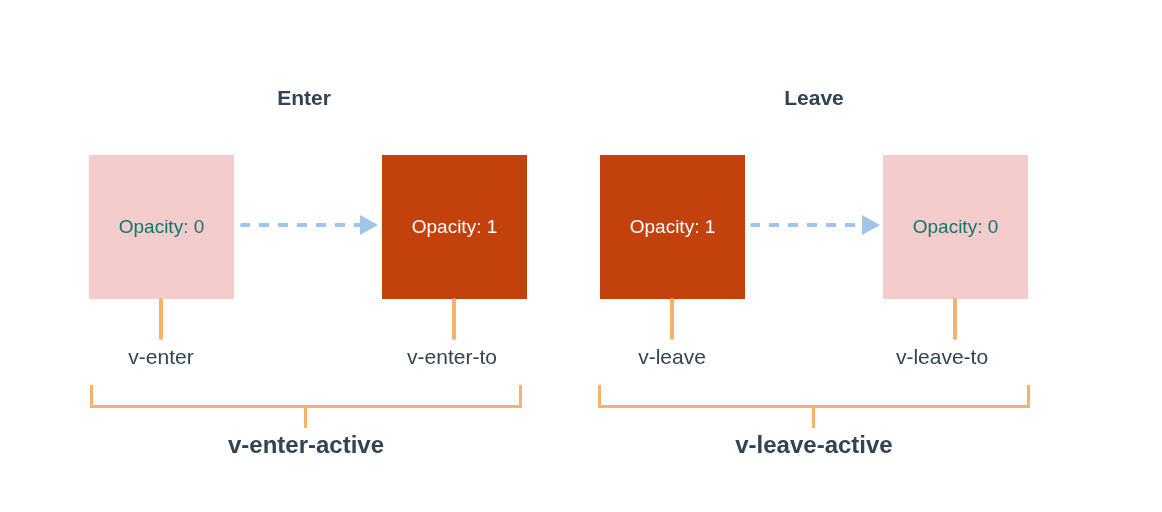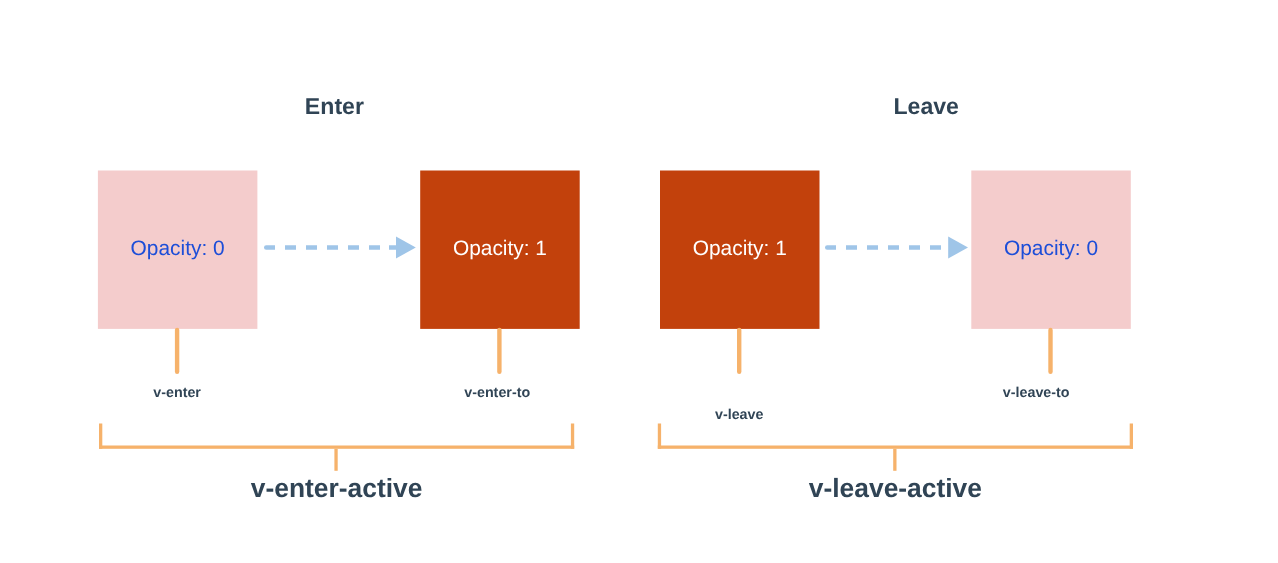--- a/index.html
+++ b/index.html
@@ -28,21 +28,21 @@
     position: absolute;
     top: 155px;
     width: 145px;
     height: 144px;
     display: flex;
     align-items: center;
     justify-content: center;
     font-size: 19px;
     line-height: 22px;
   }
-  .box.faded { background: #f4cccc; color: #1d4ed8; }
+  .box.faded { background: #f4cccc; color: #0f766e; }
   .box.solid { background: #c2410c; color: #ffffff; }
   .arrow-dashes {
     position: absolute;
     top: 223px;
     height: 4px;
     background: repeating-linear-gradient(90deg, #9fc5e8 0 10px, transparent 10px 19px);
     border-radius: 2px;
   }
   .arrow-head {
     position: absolute;
@@ -59,23 +59,23 @@
     width: 4px;
     height: 42px;
     background: #f6b26b;
     border-radius: 2px;
   }
   .class-label {
     position: absolute;
     top: 346px;
     width: 200px;
     text-align: center;
-    font-size: 13px;
+    font-size: 21px;
     line-height: 22px;
-    font-weight: bold;
+    font-weight: normal;
     color: #304455;
   }
   .bracket {
     position: absolute;
     top: 385px;
     height: 23px;
     width: 432px;
     box-sizing: border-box;
     border-left: 3px solid #f6b26b;
     border-right: 3px solid #f6b26b;
@@ -105,28 +105,28 @@
   .g0-dash    { left: 240px; width: 122px; }
   .g0-head    { left: 360px; }
   .g0-stem-a  { left: 159px; }
   .g0-stem-b  { left: 452px; }
   .g0-label-a { left: 61px;  }
   .g0-label-b { left: 352px; }
   .g0-bracket { left: 90px;  }
   .g0-bstem   { left: 304px; }
   .g0-active  { left: 186px; }
   
-  .g1-title   { left: 732px; }
+  .g1-title   { left: 704px; }
   .g1-box-a   { left: 600px; }
   .g1-box-b   { left: 883px; }
   .g1-dash    { left: 750px; width: 114px; }
   .g1-head    { left: 862px; }
   .g1-stem-a  { left: 670px; }
   .g1-stem-b  { left: 953px; }
-  .g1-label-a { left: 572px; margin-top: 20px; }
+  .g1-label-a { left: 572px; }
   .g1-label-b { left: 842px; }
   .g1-bracket { left: 598px; }
   .g1-bstem   { left: 812px; }
   .g1-active  { left: 694px; }
 </style>
 </head>
 <body>
 
 <div class="canvas">
 

